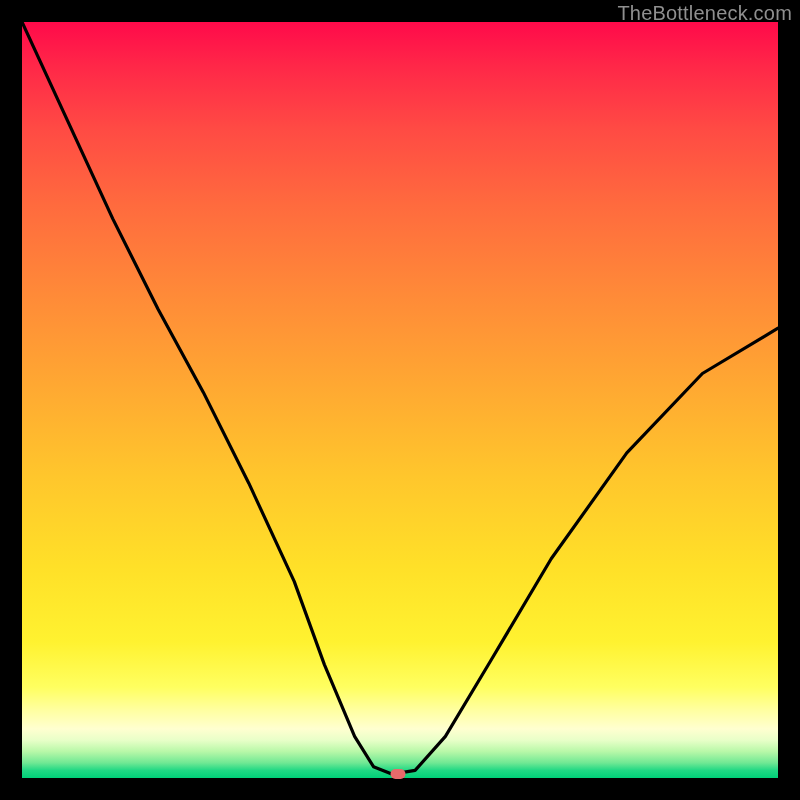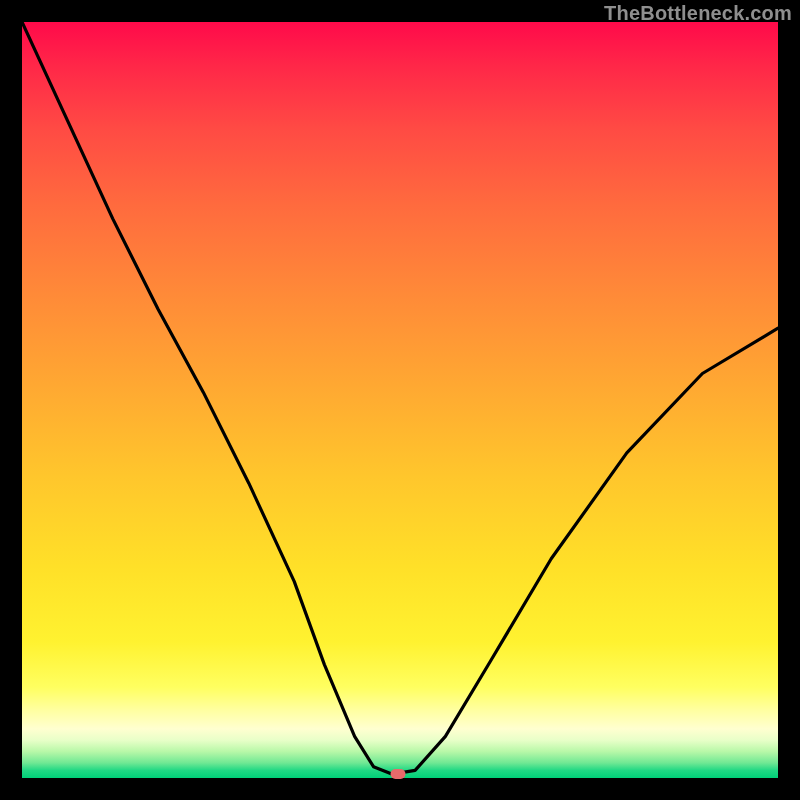--- a/index.html
+++ b/index.html
@@ -58,21 +58,21 @@
     border-radius: 5px;
     background: #e66a6a;
     transform: translate(-50%, -50%);
   }
   .watermark {
     position: absolute;
     top: 2px;
     right: 8px;
     color: #8f8f8f;
     font-size: 20px;
-    font-weight: 700;
+    font-weight: 400;
     letter-spacing: 0.2px;
   }
 </style>
 </head>
 <body>
 
 <div class="frame">
 
   <div class="plot-area">
     <svg class="curve-svg" viewBox="0 0 756 756" preserveAspectRatio="none">

